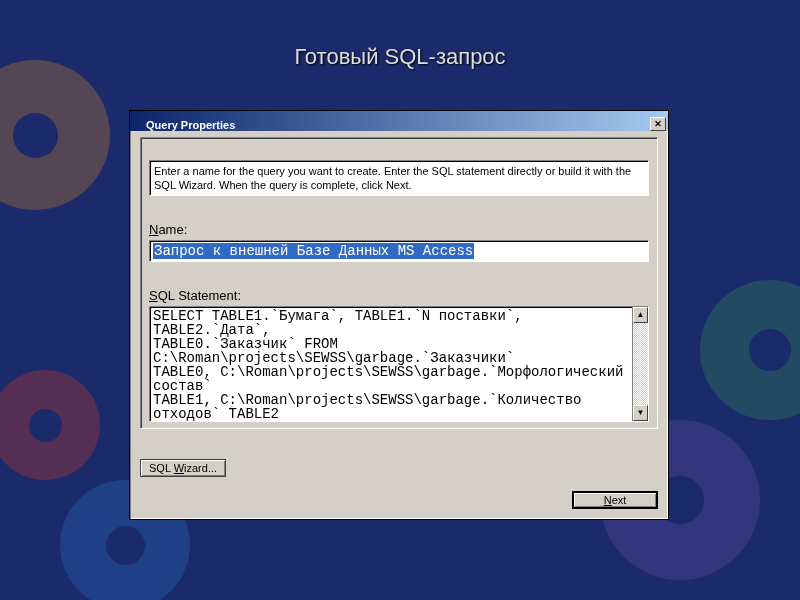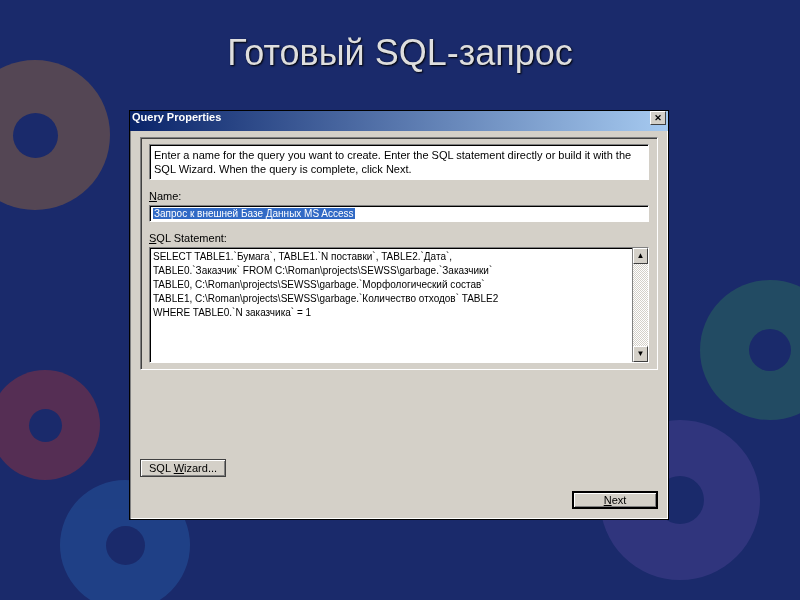--- a/index.html
+++ b/index.html
@@ -17,41 +17,41 @@
     border-radius: 50%;
     opacity: 0.35;
     pointer-events: none;
   }
   .gear::before { content:""; position:absolute; inset:0; border-radius:50%; }
   .gear .hub { position:absolute; inset:35%; background:#1a2a6b; border-radius:50%; }
 
   .slide-title {
     color: #dedede;
     text-align: center;
-    font-size: 36px;
+    font-size: 22px;
     font-weight: normal;
-    padding-top: 32px;
+    padding-top: 44px;
     text-shadow: 1px 1px 2px #000;
     font-family: Arial, sans-serif;
   }
 
   .dialog {
     position: absolute;
     left: 129px; top: 110px;
     width: 540px; height: 410px;
     background: #d4d0c8;
     border: 1px solid #000;
     box-shadow: 1px 1px 0 #808080 inset, -1px -1px 0 #fff inset;
   }
   .titlebar {
     height: 20px;
     background: linear-gradient(to right, #0a246a, #a6caf0);
     color: #fff;
-    display: flex; align-items: flex-start;
-    padding: 0 2px 0 2px;
+    display: flex; align-items: flex-end;
+    padding: 0 2px 0 16px;
     font-weight: bold;
     font-size: 11px;
   }
   .titlebar-text { flex: 1; }
   .titlebar-btn {
     width: 16px; height: 14px;
     background: #d4d0c8;
     border: 1px solid #fff;
     border-right-color: #404040; border-bottom-color:#404040;
     margin-left: 2px;
@@ -72,35 +72,36 @@
   .instructions {
     background: #fff;
     color: #000;
     font-size: 11px;
     line-height: 14px;
     padding: 3px 4px;
     border: 1px solid #808080;
     border-right-color:#fff; border-bottom-color:#fff;
     box-shadow: inset 1px 1px 0 #000;
     min-height: 34px;
+    margin-top: 16px;
   }
   .field-label {
-    margin-top: 10px;
+    margin-top: 26px;
     margin-bottom: 3px;
-    font-size: 11px;
+    font-size: 13px;
   }
   .underline { text-decoration: underline; }
   .textbox, .textarea {
     width: 100%;
     background: #fff;
     border: 1px solid #808080;
     border-right-color:#fff; border-bottom-color:#fff;
     box-shadow: inset 1px 1px 0 #000;
-    font-family: Liberation Sans, sans-serif;
-    font-size: 10px;
+    font-family: Liberation Mono, monospace;
+    font-size: 14px;
     padding: 2px 3px;
   }
   .name-row { display:flex; }
   .name-row .textbox { flex:1; }
   .name-sel {
     background: #316ac5;
     color: #fff;
     padding: 0 1px;
   }
   .sql-wrap { position: relative; }

